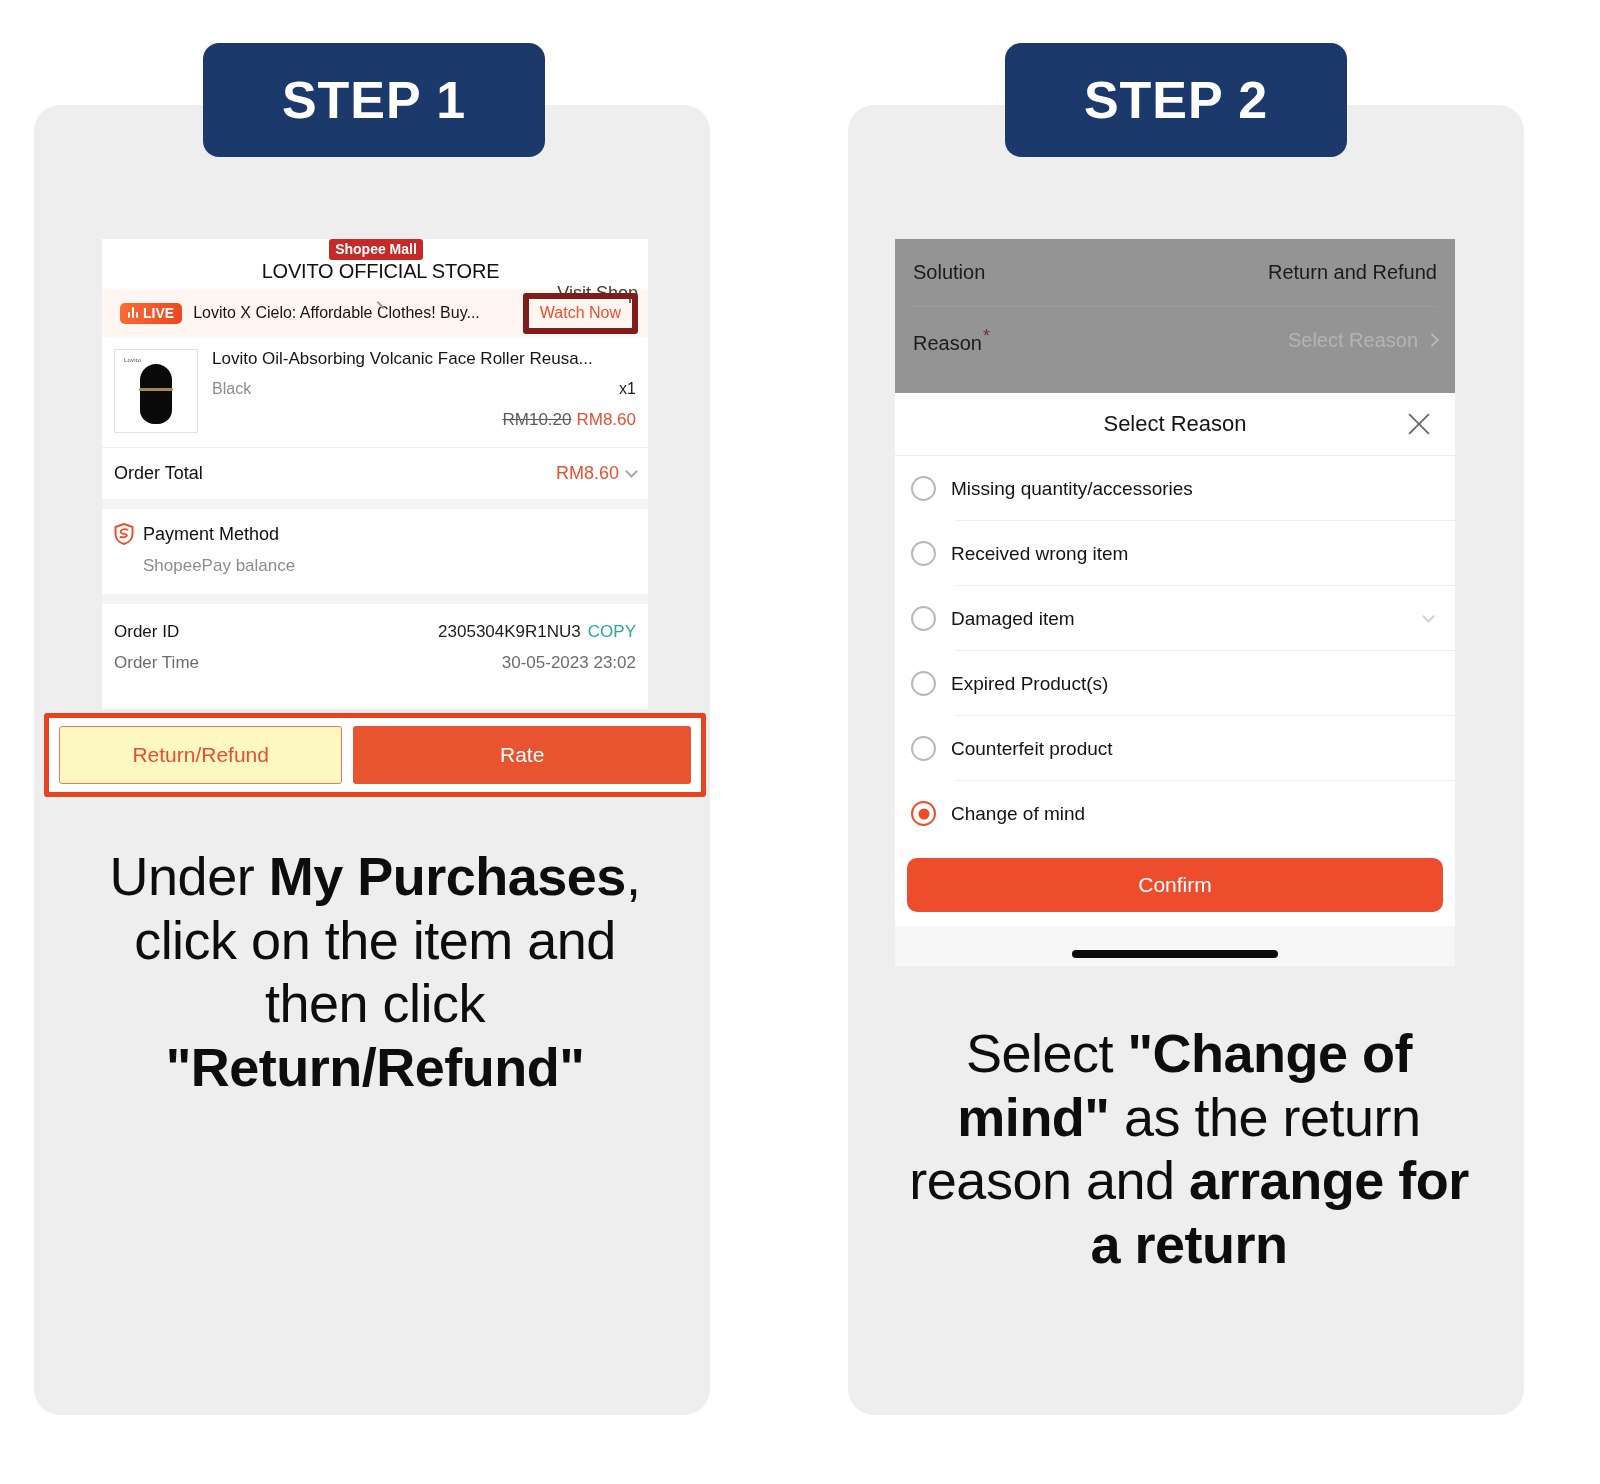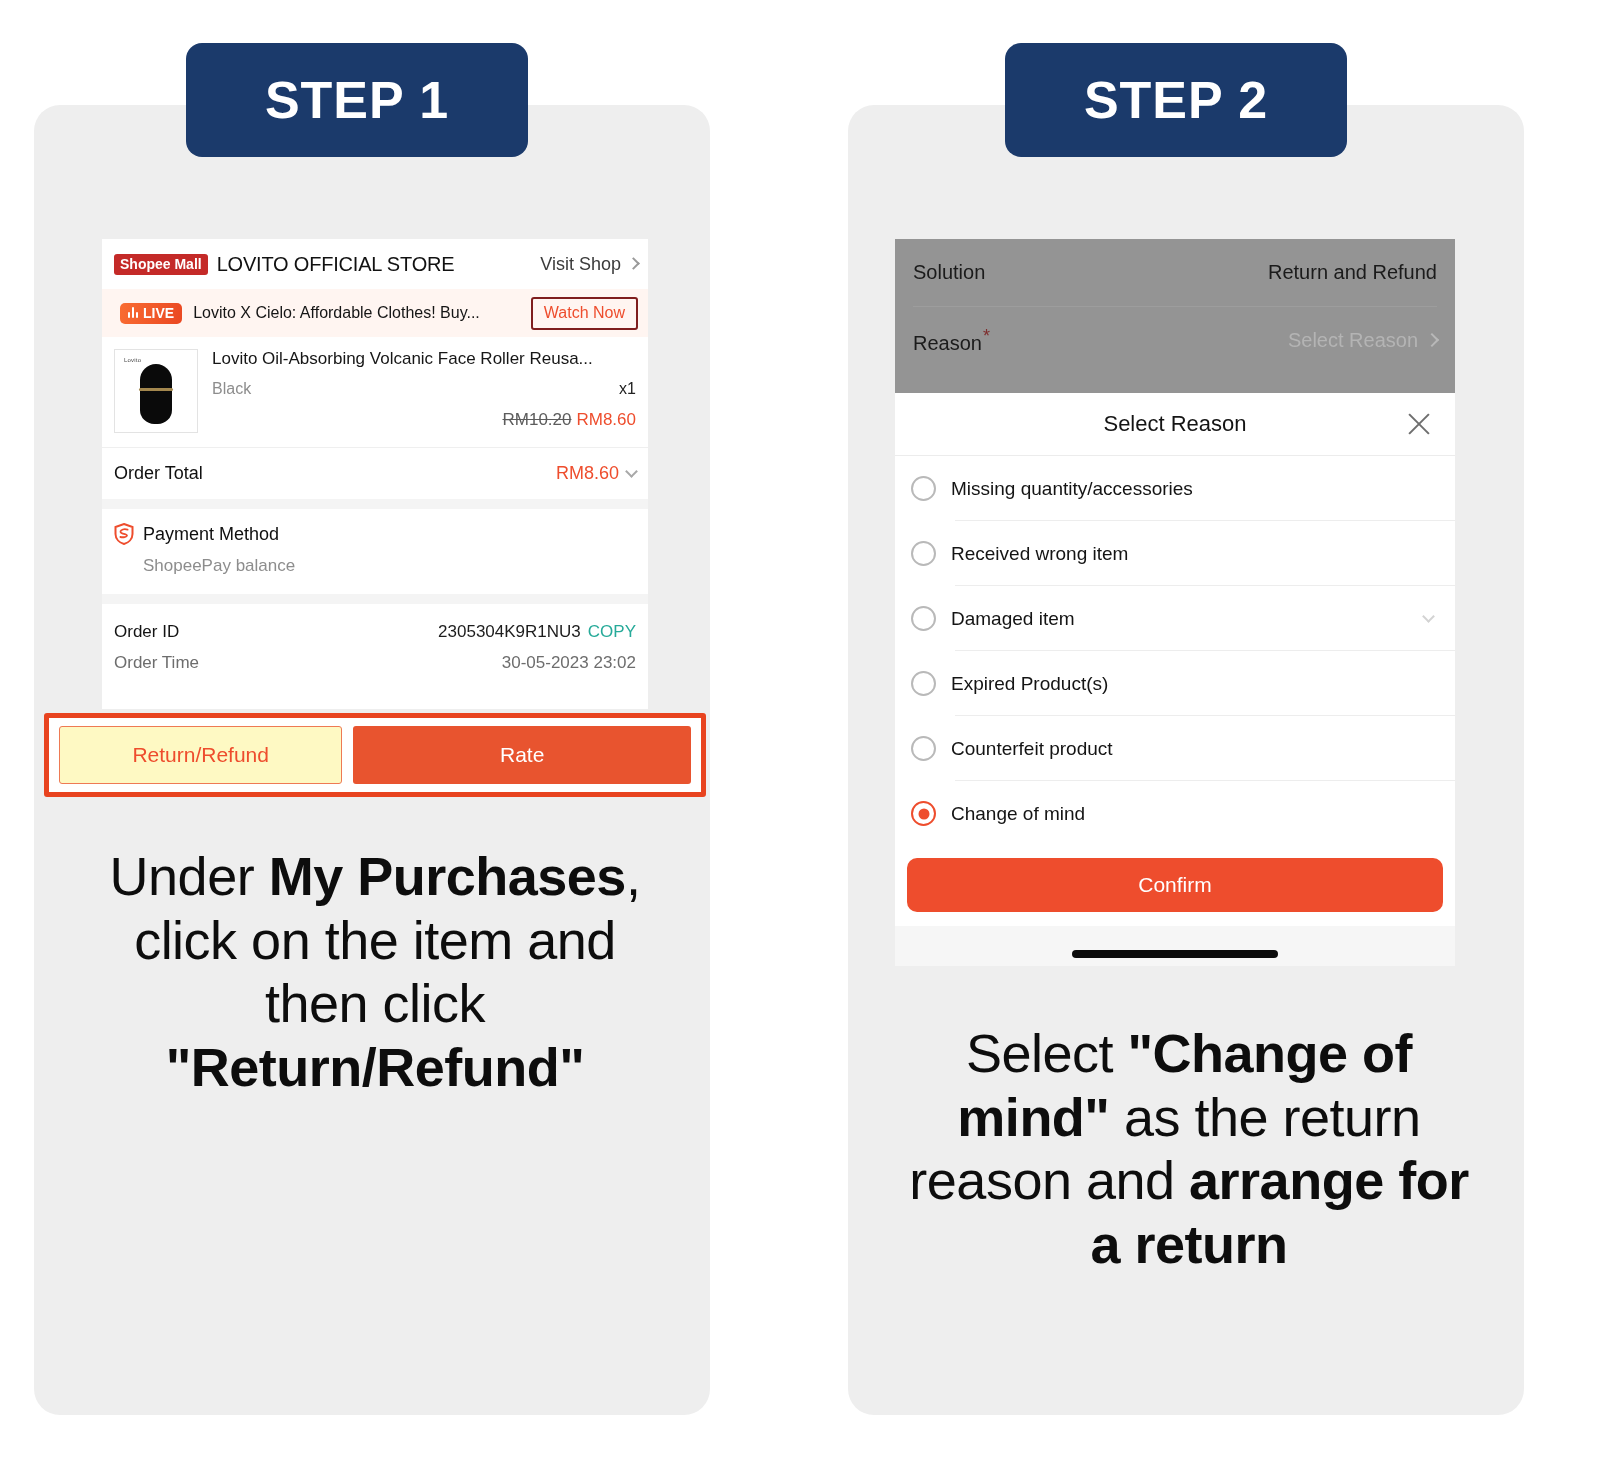--- a/index.html
+++ b/index.html
@@ -35,41 +35,42 @@
     border-radius: 16px;
     display: flex;
     align-items: center;
     justify-content: center;
     color: #ffffff;
     font-size: 52px;
     font-weight: bold;
     letter-spacing: 1px;
     z-index: 5;
   }
-  #badge-1 { left: 186px;  top: 43px; width: 342px; height: 114px; }
+  #badge-1 { left: 203px;  top: 43px; width: 342px; height: 114px; }
   #badge-2 { left: 1005px; top: 43px; width: 342px; height: 114px; }
 
   
   .shot1 {
     position: absolute;
     left: 102px;
     top: 239px;
     width: 546px;
     height: 470px;
     background: #ffffff;
     overflow: hidden;
     font-family: "Liberation Sans", sans-serif;
   }
 
   .shop-row {
     display: flex;
     align-items: center;
     height: 50px;
     padding: 0 10px 0 12px;
     background: #ffffff;
+    flex-direction: column;
   }
   .mall-badge {
     background: #c42a28;
     color: #fff;
     font-size: 14px;
     font-weight: bold;
     padding: 3px 6px 4px 6px;
     border-radius: 3px;
     line-height: 1;
     white-space: nowrap;
@@ -123,21 +124,21 @@
     margin-left: 11px;
     font-size: 16px;
     color: #151515;
     white-space: nowrap;
     overflow: hidden;
     text-overflow: ellipsis;
     max-width: 300px;
   }
   .watch-btn {
     margin-left: auto;
-    border: 2px solid #7f1d1d;
+    border: 6px solid #7f1d1d;
     color: #ee4d2d;
     font-size: 16px;
     border-radius: 3px;
     padding: 5px 11px 6px 11px;
     background: transparent;
     white-space: nowrap;
   }
 
   .product-row {
     display: flex;

